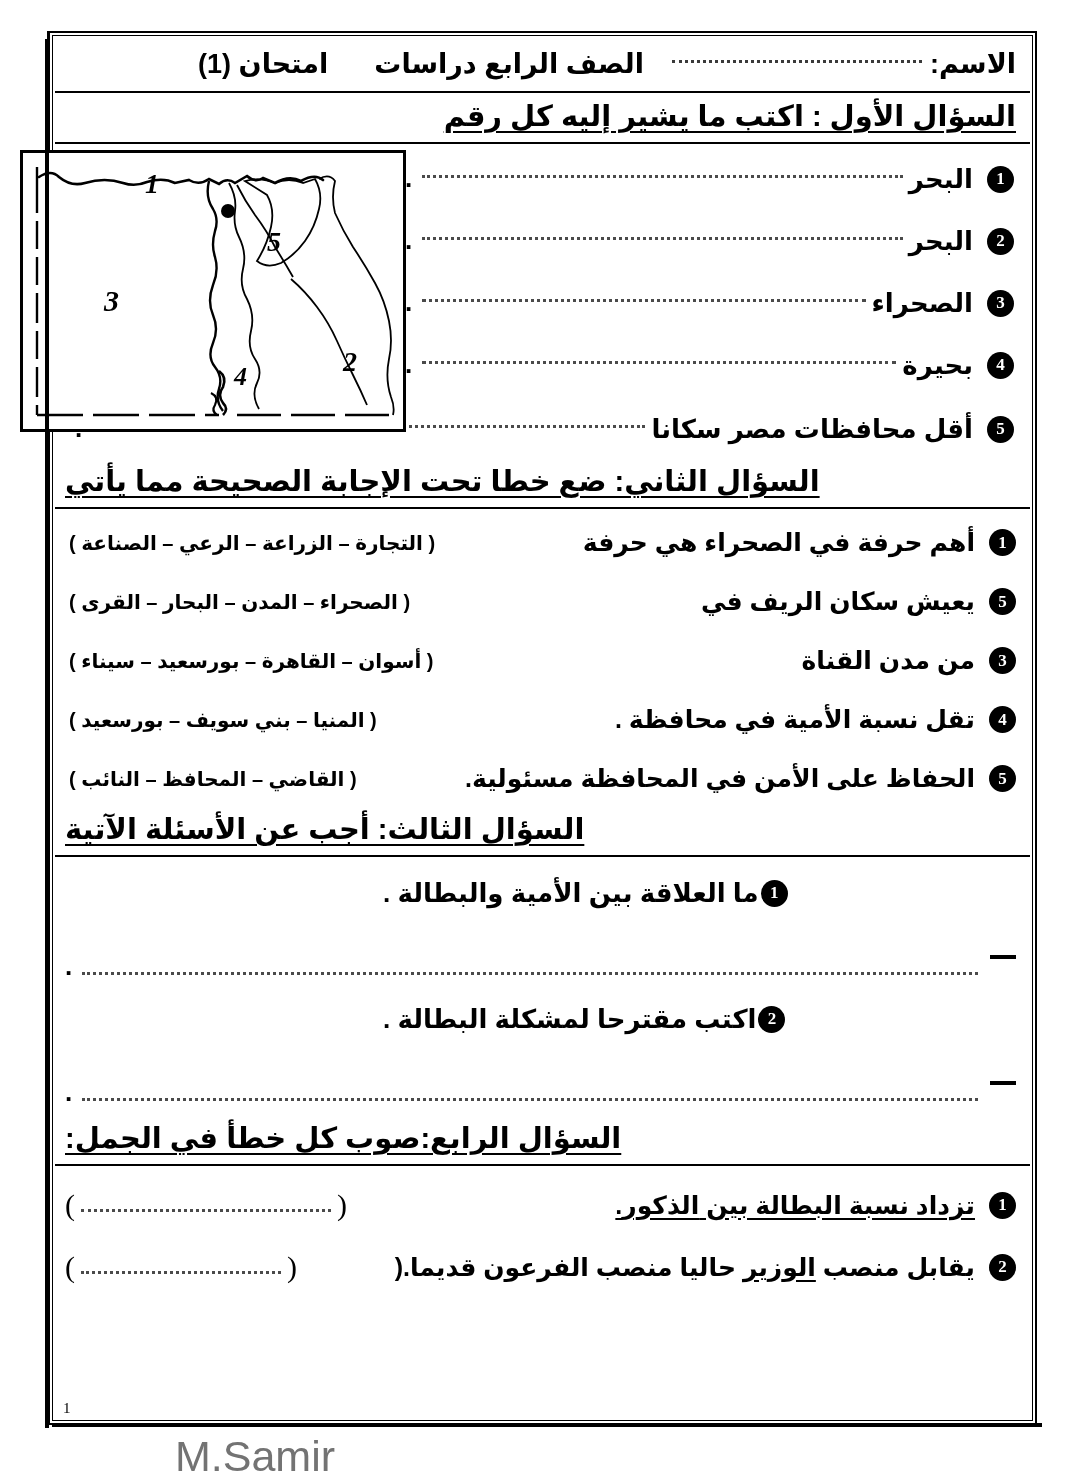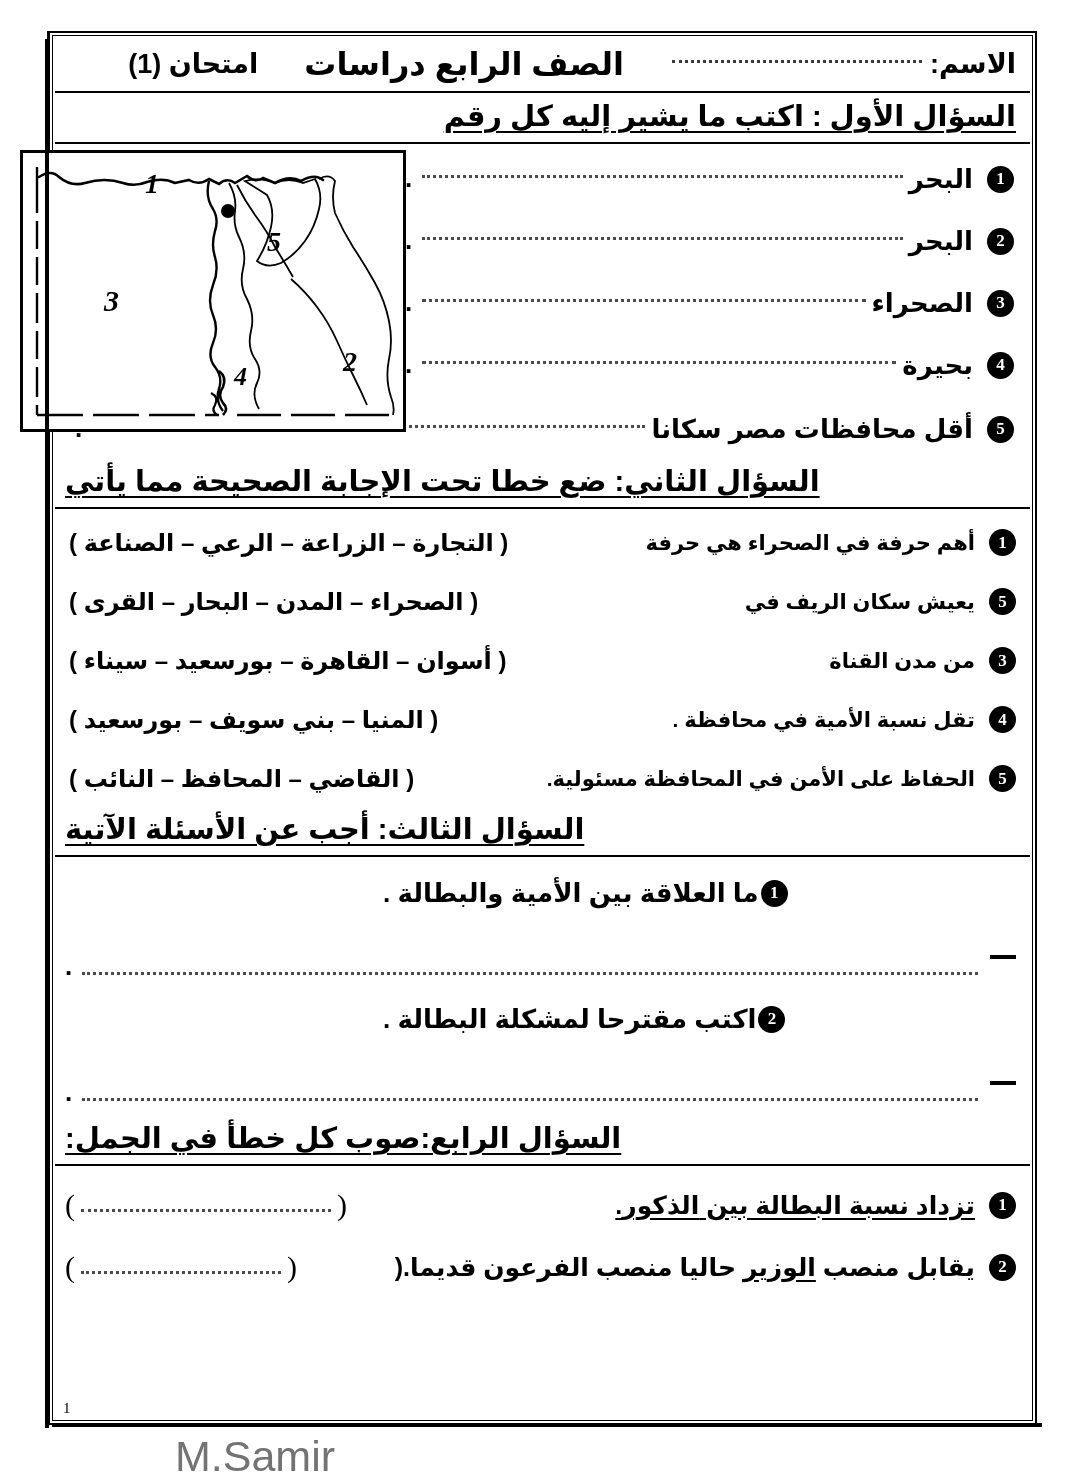--- a/index.html
+++ b/index.html
@@ -60,21 +60,21 @@
     font-size:27px;font-weight:bold;white-space:nowrap;
     letter-spacing:-.5px;
   }
   .dotfill{
     flex:0 0 auto;
     border-bottom:3px dotted #3a3a3a;
     height:1px;
     margin:0 8px 6px 8px;
   }
   .hdr-dots{width:250px;}
-  .hdr-grade{font-size:32px;font-weight:bold;white-space:nowrap;margin-right:40px;}
+  .hdr-grade{font-size:27px;font-weight:bold;white-space:nowrap;margin-right:20px;}
   .hdr-exam{font-size:27px;font-weight:bold;white-space:nowrap;margin-right:46px;}
 
   
   .q-head{
     font-size:29px;font-weight:bold;
     text-decoration:underline;
     text-underline-offset:5px;
     text-decoration-thickness:2px;
     white-space:nowrap;
   }
@@ -144,25 +144,25 @@
   }
 
   
   .q2-row{
     display:flex;align-items:center;
     padding:0 14px 0 10px;
     height:59px;
     white-space:nowrap;
   }
   .q2-stem{
-    font-size:21px;font-weight:bold;
+    font-size:25px;font-weight:bold;
     margin-right:14px;
   }
   .q2-choices{
-    font-size:24px;font-weight:bold;
+    font-size:20px;font-weight:bold;
     margin-right:auto;
     padding-left:4px;
   }
 
   
   .q3-item{
     display:flex;align-items:center;
     padding:0 14px 0 10px;
     height:60px;
     justify-content:flex-start;

